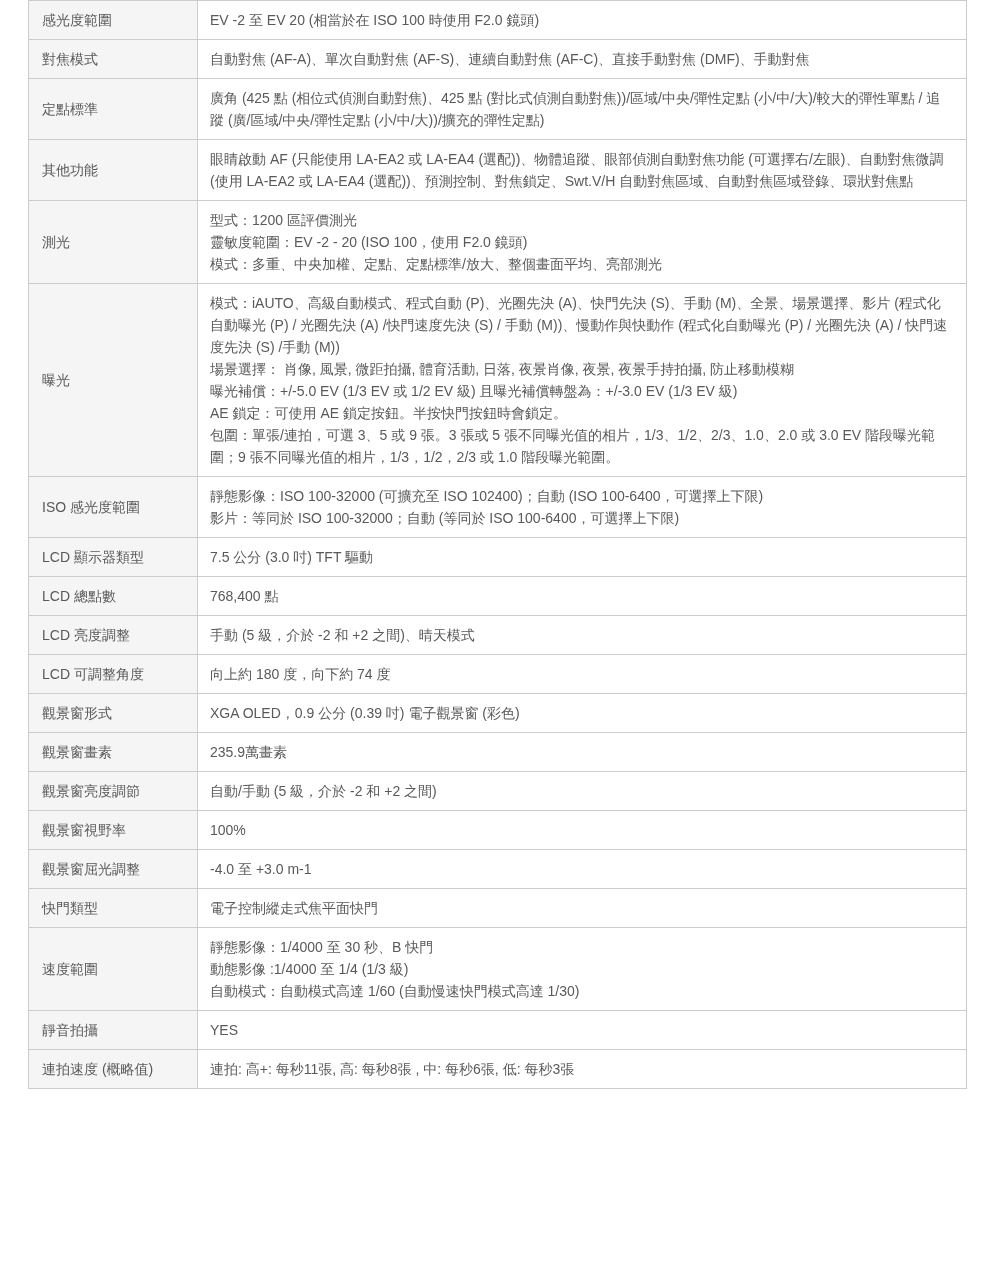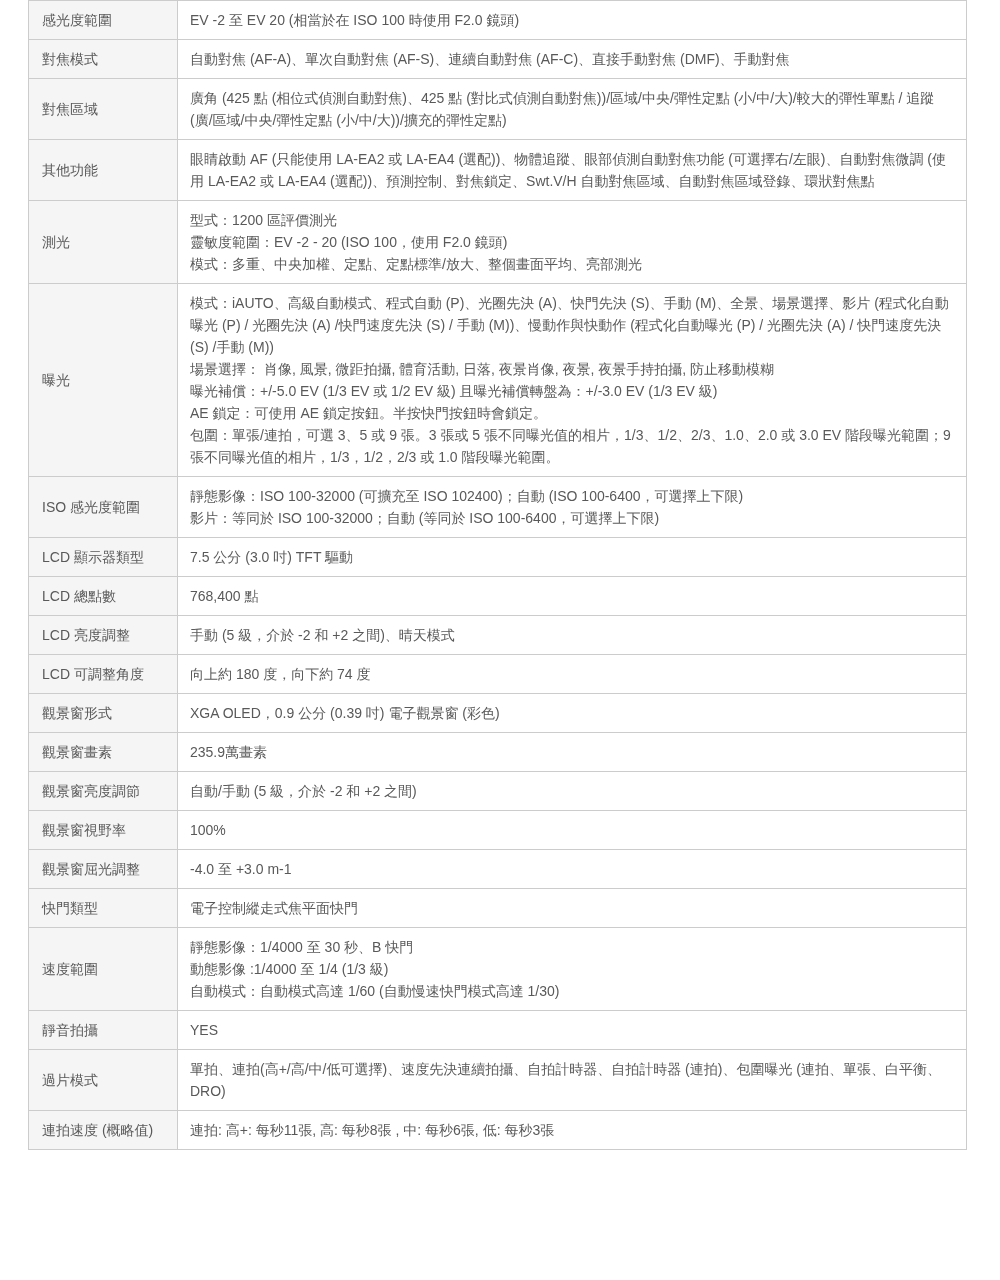--- a/index.html
+++ b/index.html
@@ -24,21 +24,21 @@
   }
   table.spec-table th,
   table.spec-table td{
     border:1px solid var(--border);
     vertical-align:middle;
     text-align:left;
     line-height:22px;
     box-sizing:border-box;
   }
   table.spec-table th{
-    width:149px;
+    width:169px;
     background:var(--label-bg);
     font-weight:normal;
     padding:8px 10px 8px 13px;
     color:var(--text);
   }
   table.spec-table td{
     padding:8px 14px 8px 12px;
     color:var(--text);
   }
   .line{margin:0;}
@@ -55,21 +55,21 @@
             <div class="line">EV -2 至 EV 20 (相當於在 ISO 100 時使用 F2.0 鏡頭)</div>
           </td>
         </tr>
         <tr>
           <th>對焦模式</th>
           <td>
             <div class="line">自動對焦 (AF-A)、單次自動對焦 (AF-S)、連續自動對焦 (AF-C)、直接手動對焦 (DMF)、手動對焦</div>
           </td>
         </tr>
         <tr>
-          <th>對焦區域</th>
+          <th>定點標準</th>
           <td>
             <div class="line">廣角 (425 點 (相位式偵測自動對焦)、425 點 (對比式偵測自動對焦))/區域/中央/彈性定點 (小/中/大)/較大的彈性單點 / 追蹤 (廣/區域/中央/彈性定點 (小/中/大))/擴充的彈性定點)</div>
           </td>
         </tr>
         <tr>
           <th>其他功能</th>
           <td>
             <div class="line">眼睛啟動 AF (只能使用 LA-EA2 或 LA-EA4 (選配))、物體追蹤、眼部偵測自動對焦功能 (可選擇右/左眼)、自動對焦微調 (使用 LA-EA2 或 LA-EA4 (選配))、預測控制、對焦鎖定、Swt.V/H 自動對焦區域、自動對焦區域登錄、環狀對焦點</div>
           </td>
         </tr>
@@ -166,26 +166,20 @@
             <div class="line">自動模式：自動模式高達 1/60 (自動慢速快門模式高達 1/30)</div>
           </td>
         </tr>
         <tr>
           <th>靜音拍攝</th>
           <td>
             <div class="line">YES</div>
           </td>
         </tr>
         <tr>
-          <th>過片模式</th>
-          <td>
-            <div class="line">單拍、連拍(高+/高/中/低可選擇)、速度先決連續拍攝、自拍計時器、自拍計時器 (連拍)、包圍曝光 (連拍、單張、白平衡、DRO)</div>
-          </td>
-        </tr>
-        <tr>
           <th>連拍速度 (概略值)</th>
           <td>
             <div class="line">連拍: 高+: 每秒11張, 高: 每秒8張 , 中: 每秒6張, 低: 每秒3張</div>
           </td>
         </tr>
       </tbody>
   </table>
 </div>
 
 </body></html>

